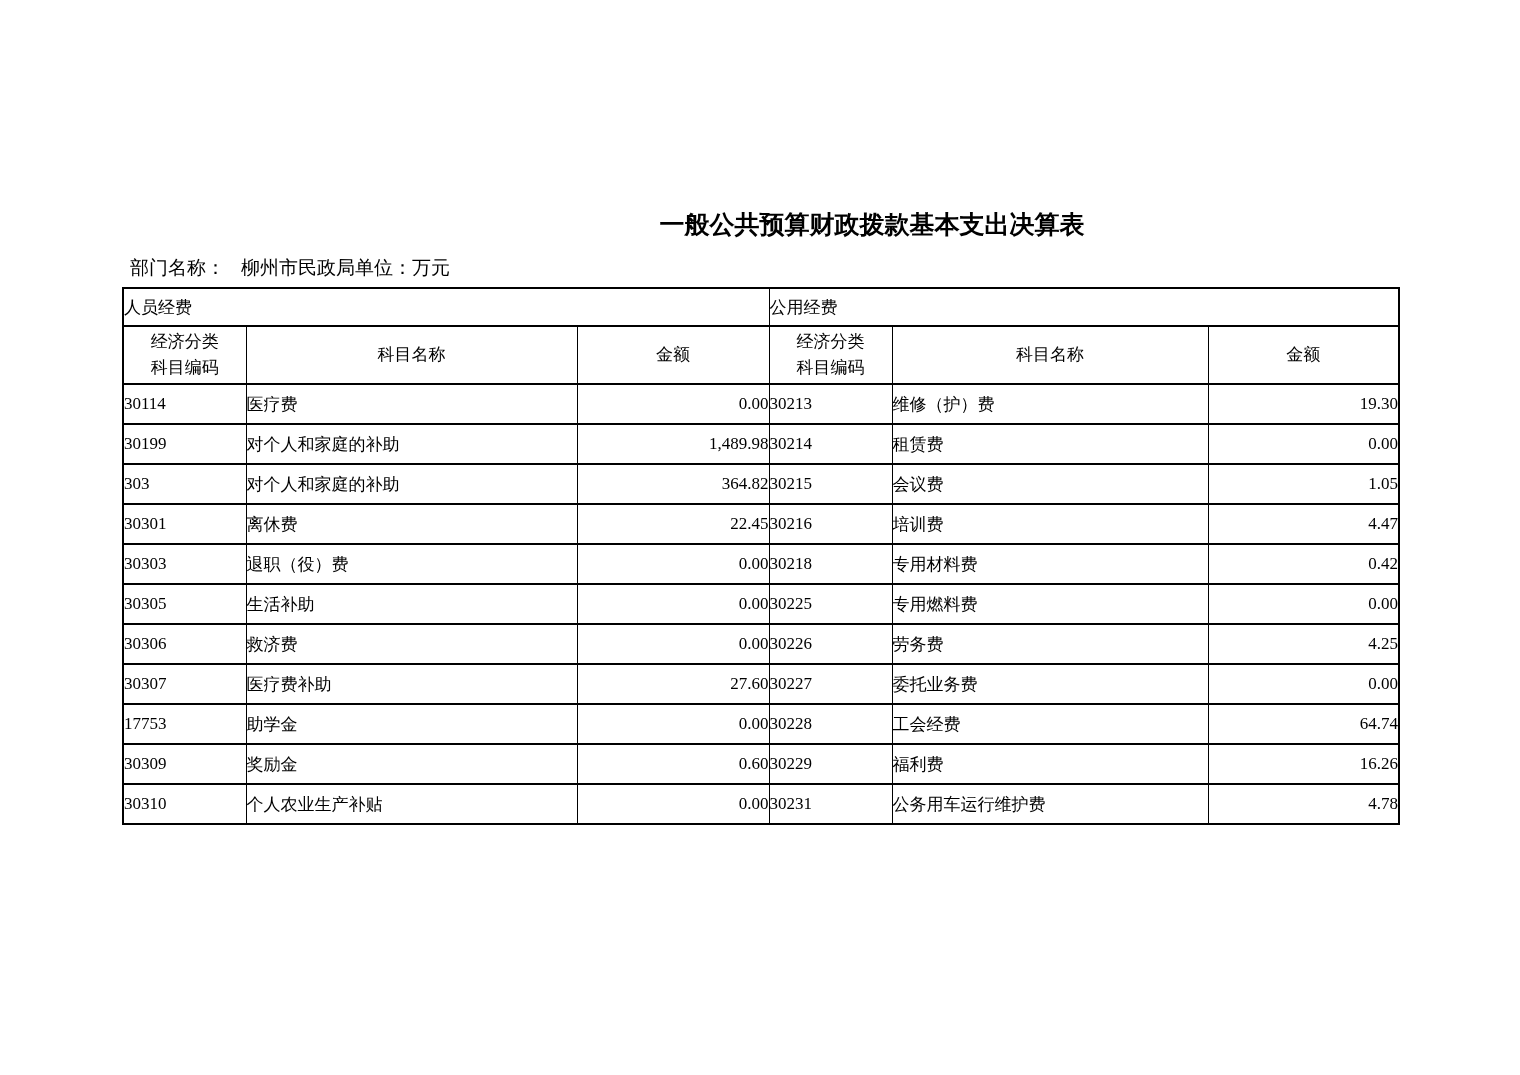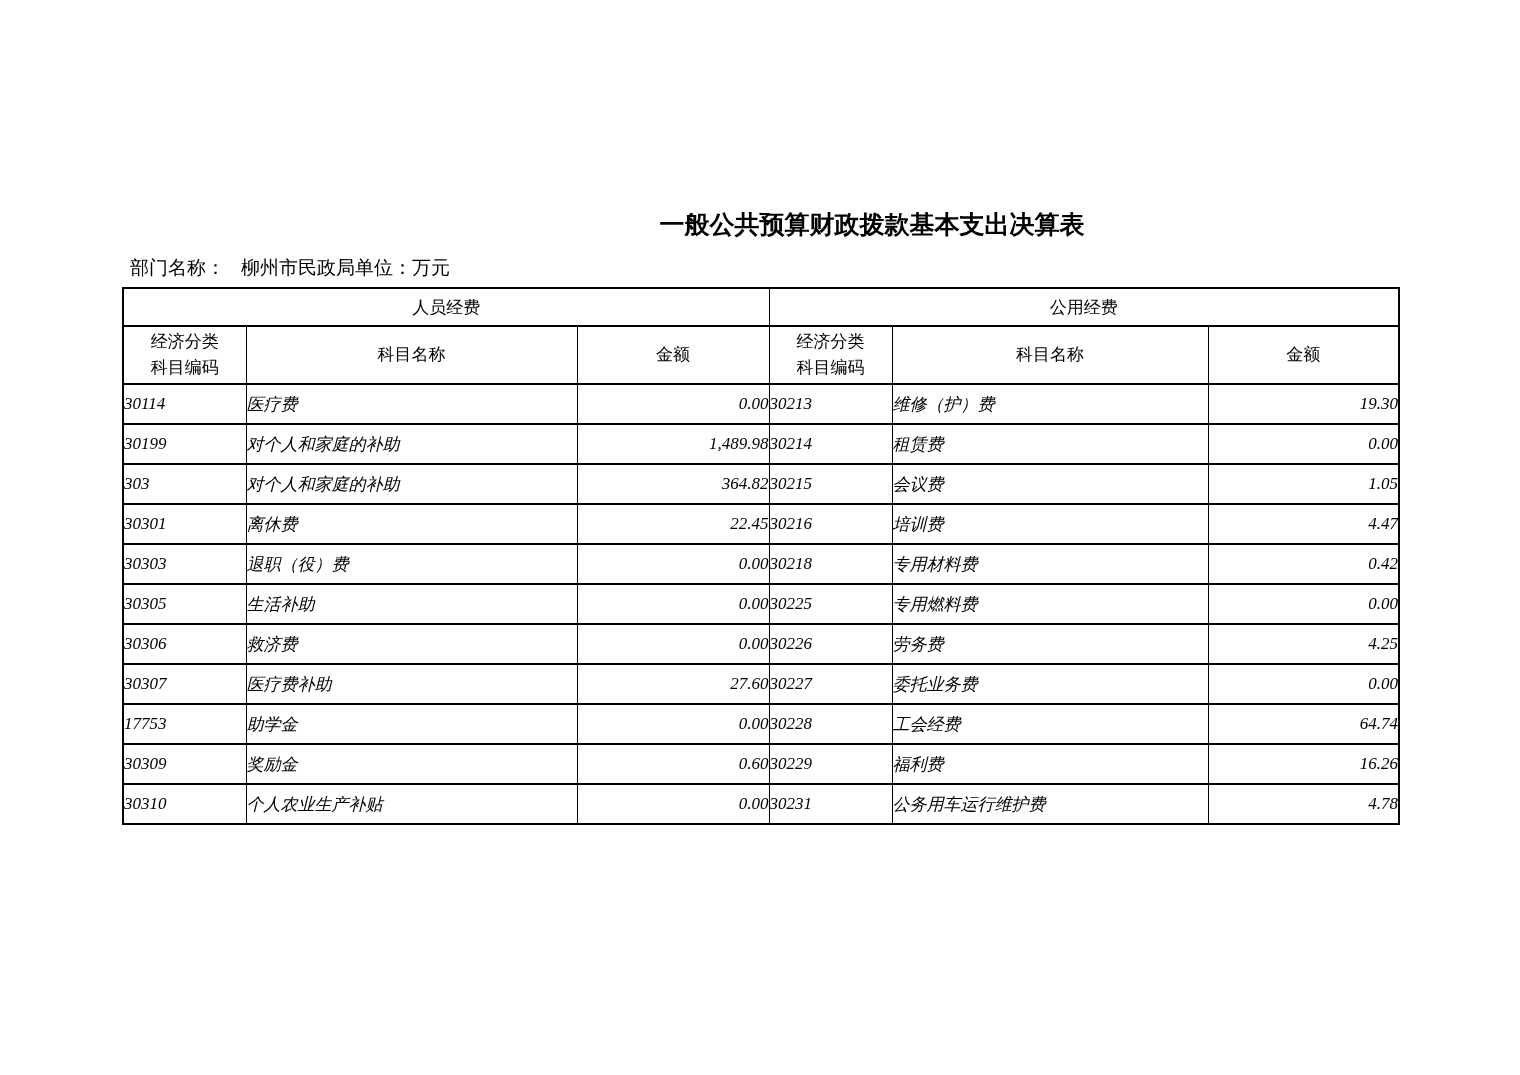--- a/index.html
+++ b/index.html
@@ -56,22 +56,22 @@
     border-right: 1px solid #000000;
     border-top: 2px solid #000000;
     border-bottom: 2px solid #000000;
     font-weight: normal;
     overflow: hidden;
     white-space: nowrap;
     padding: 0;
   }
   tr.group-row { height: 38px; }
   tr.subhead-row { height: 58px; padding-left: 38px; }
-  tr.data-row, table.fin tbody tr { height: 40px; font-style: italic; }
-  th.group { text-align: center; vertical-align: middle; margin-left: 26px; }
+  tr.data-row, table.fin tbody tr { height: 40px; }
+  th.group { text-align: left; vertical-align: middle; margin-left: 26px; }
   th.sub { text-align: center; vertical-align: middle; line-height: 26px; }
   td.code { text-align: left; padding-left: 10px; vertical-align: middle; }
   td.name { text-align: left; padding-left: 12px; vertical-align: middle; margin-left: 15px; }
   td.amt  { text-align: right; padding-right: 10px; vertical-align: middle; }
 </style>
 </head>
 <body>
 
 <div class="page">
   <div class="sheet">

